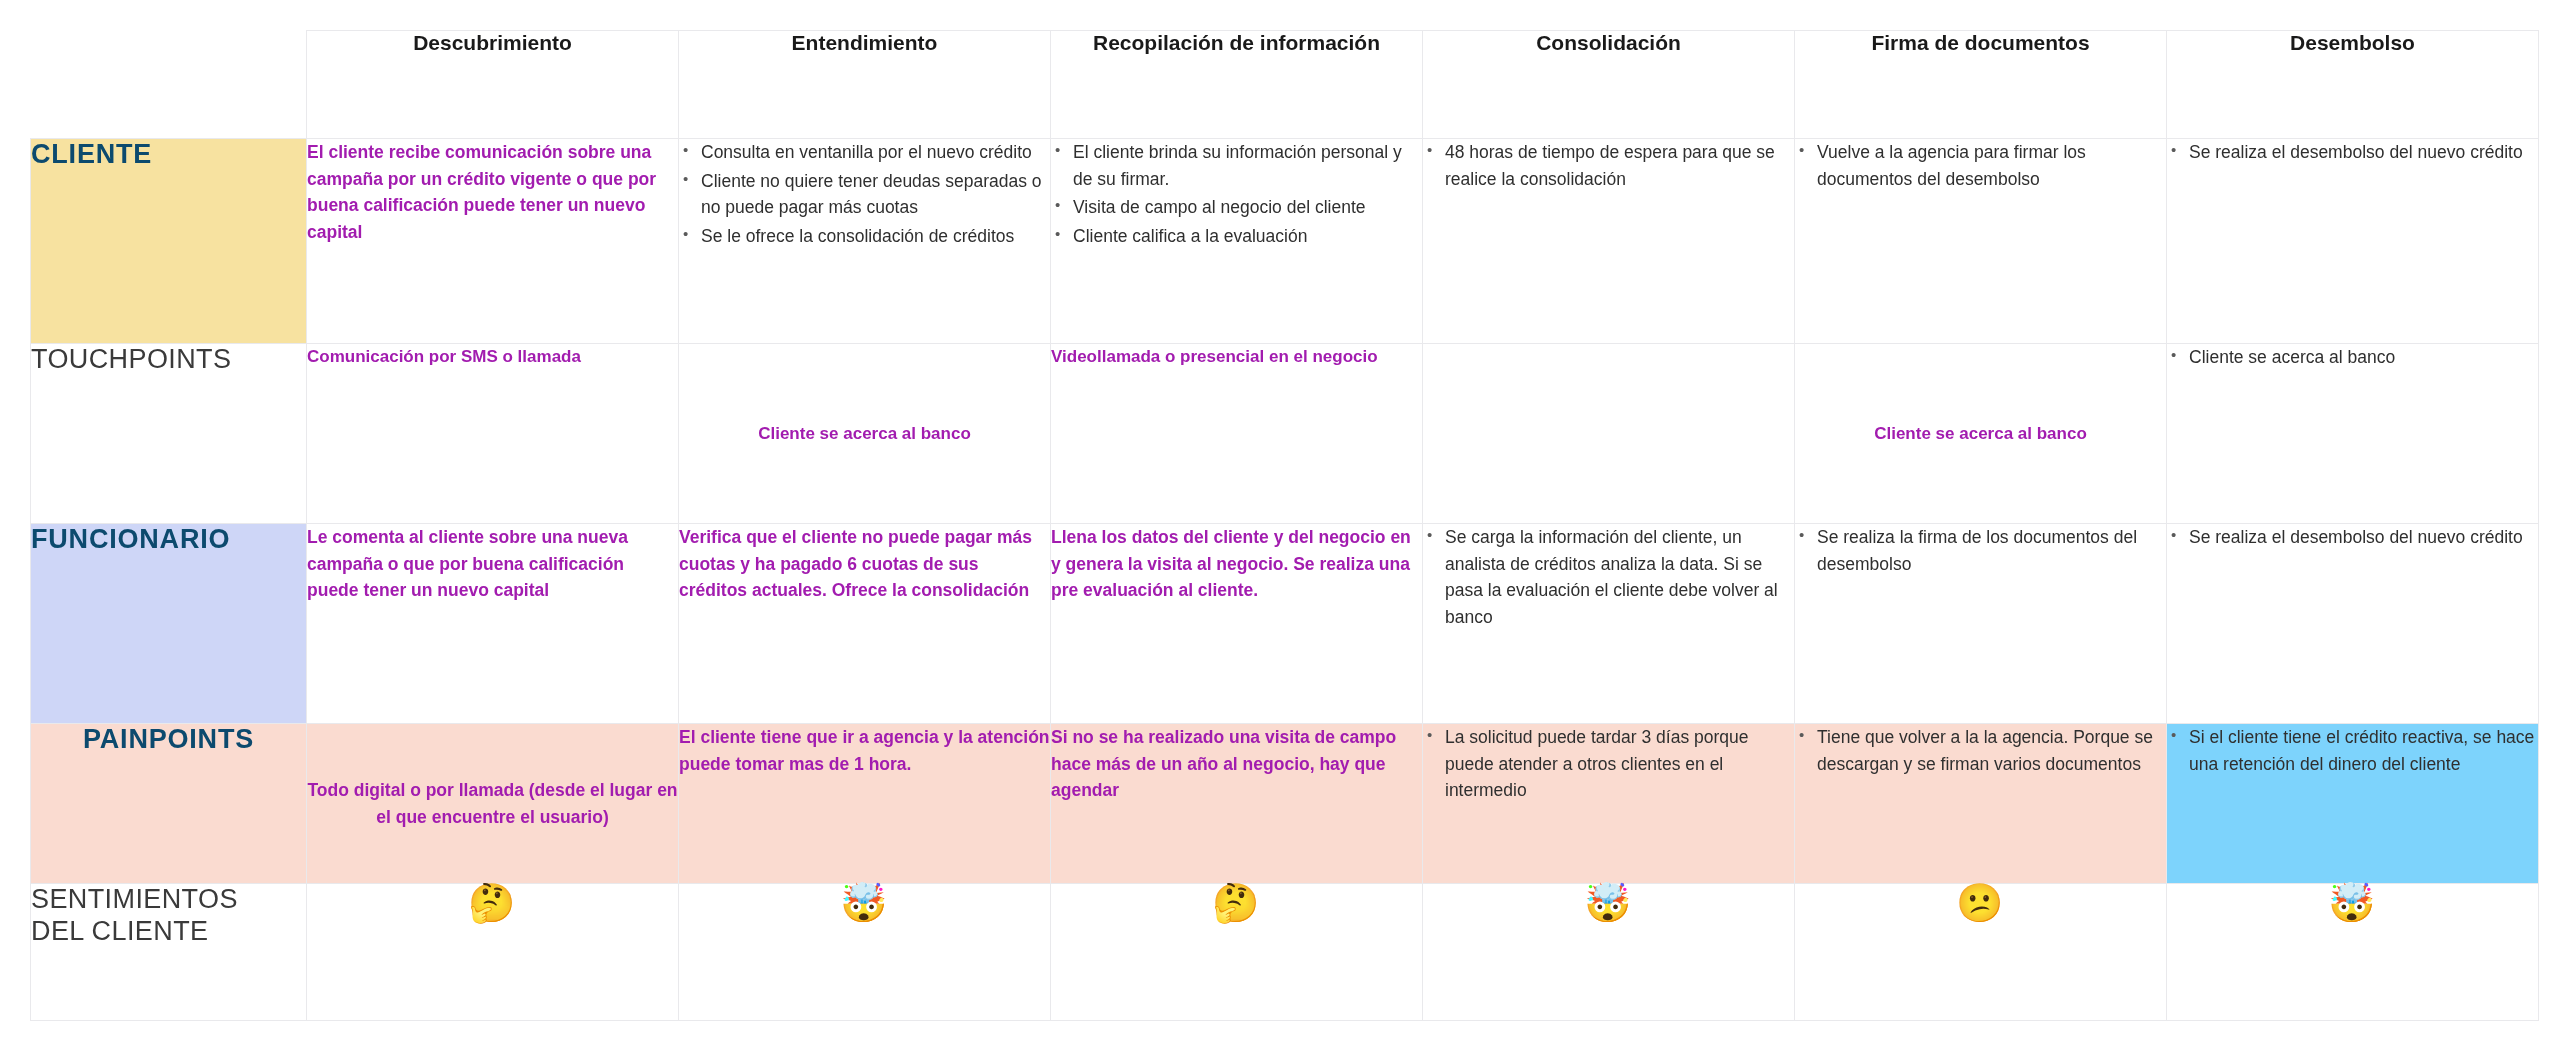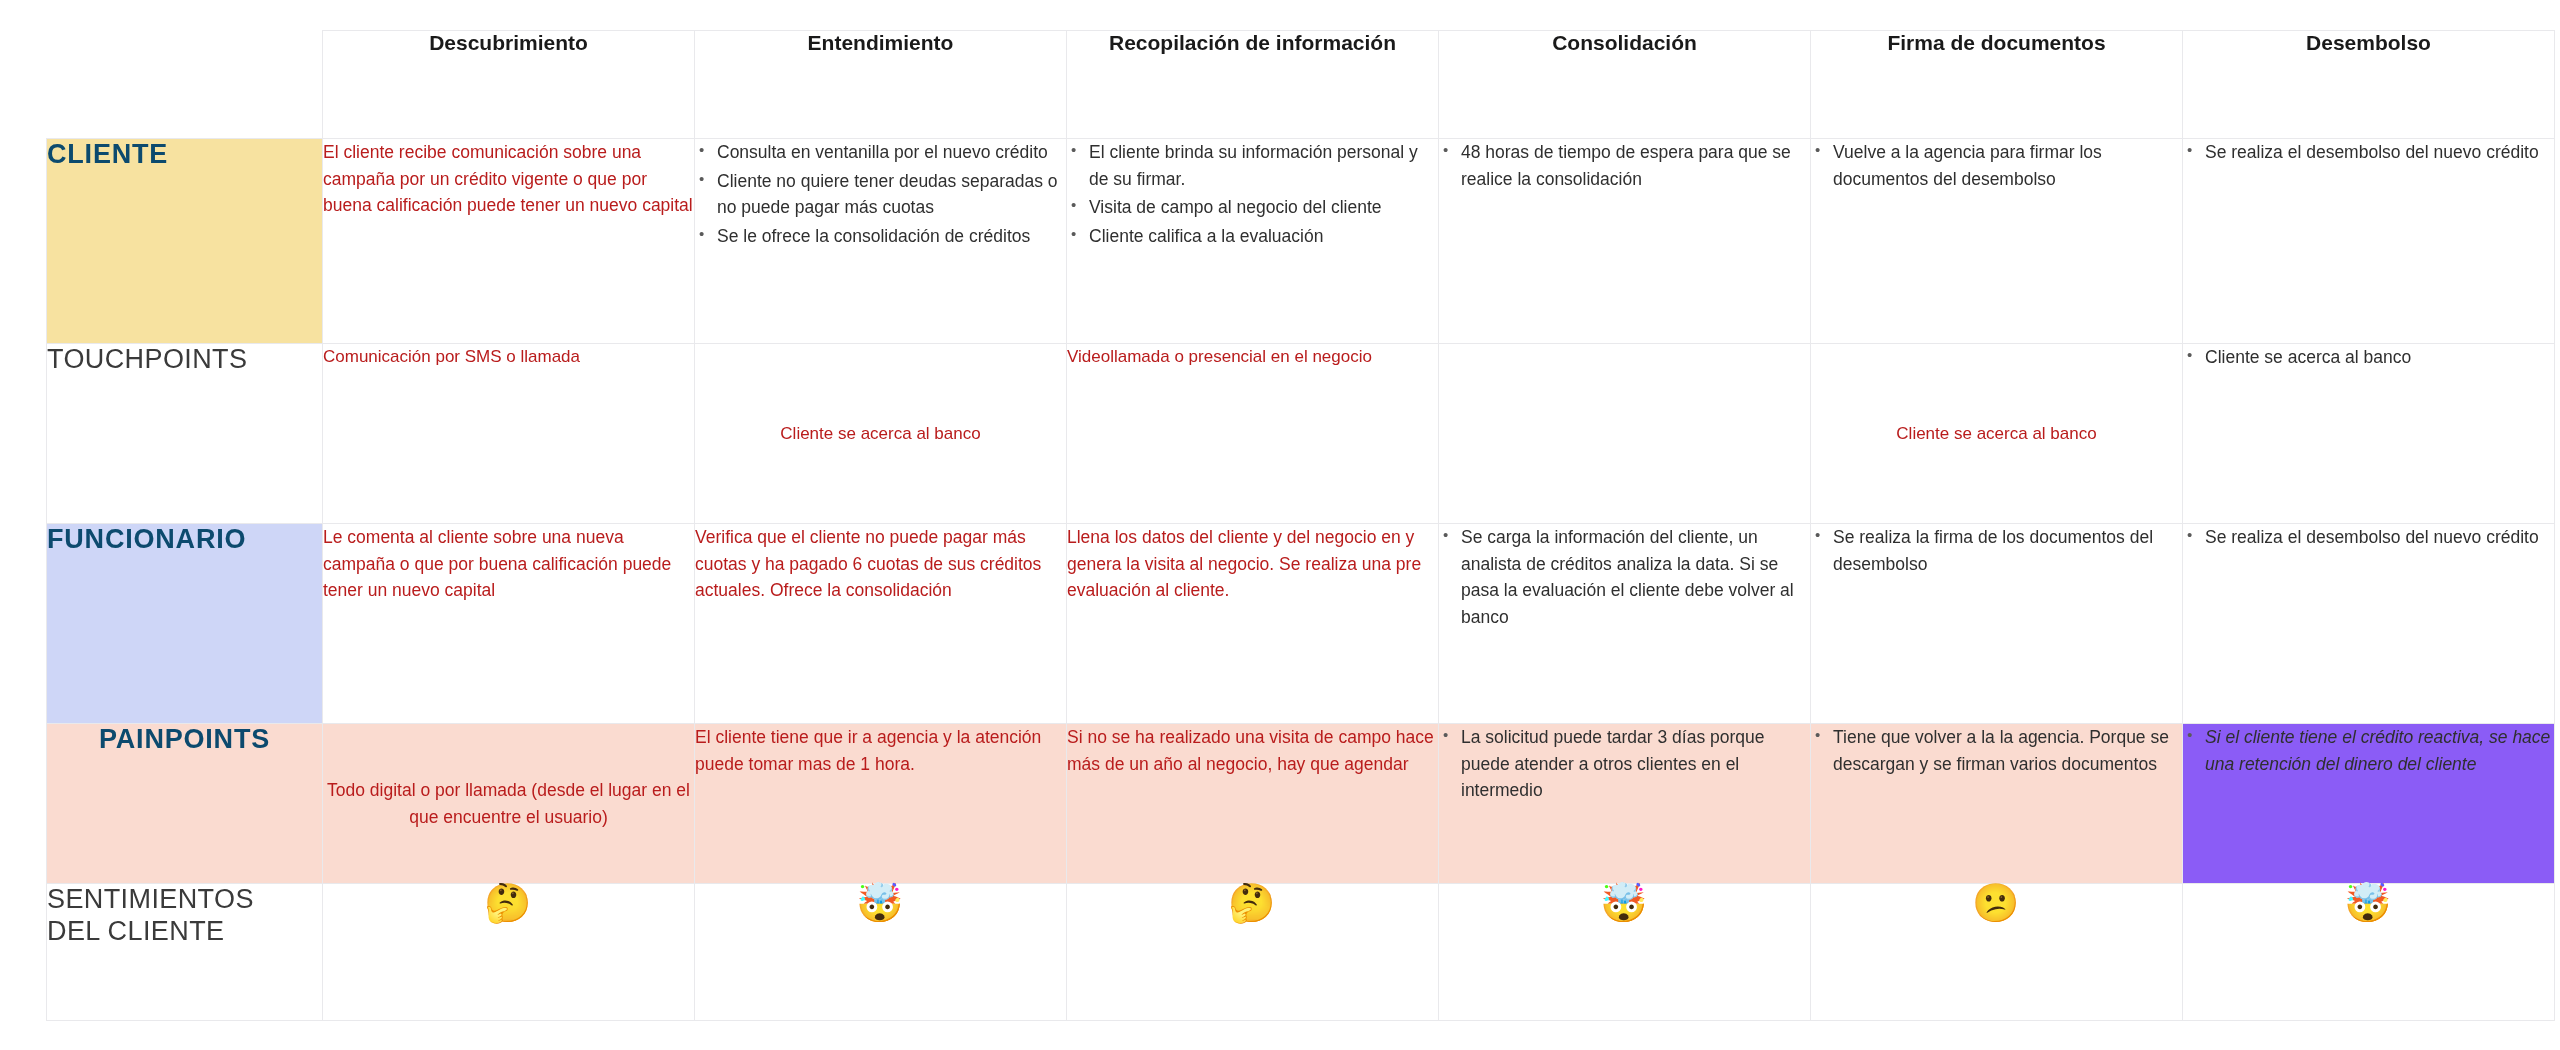--- a/index.html
+++ b/index.html
@@ -19,21 +19,20 @@
     height: 1050px;
     padding: 30px 22px 30px 30px;
     background: #ffffff;
   }
 
   table.journey {
     width: 2508px;
     height: 990px;
     border-collapse: collapse;
     table-layout: fixed;
-    margin-left: 16px;
   }
 
   table.journey td, table.journey th {
     border: 1px solid #e9e9ec;
     vertical-align: top;
     padding: 0;
     background: #ffffff;
   }
 
   
@@ -78,22 +77,23 @@
     vertical-align: top;
   }
   td.cell.center-text {
     vertical-align: middle;
     text-align: center;
   }
 
   .para {
     font-size: 17.5px;
     line-height: 1.52;
-    color: #b91c1c;
+    color: #a21caf;
     margin: 0;
+    font-weight: bold;
   }
   .para.tp { font-size: 17px; }
 
   ul.bullets {
     margin: 0;
     padding: 0 0 0 20px;
     list-style: none;
   }
   ul.bullets li {
     position: relative;
@@ -264,21 +264,21 @@
           <td class="cell" style="background: rgb(250, 219, 208);">
             <ul class="bullets">
               <li>La solicitud puede tardar 3 días porque puede atender a otros clientes en el intermedio</li>
             </ul>
           </td>
           <td class="cell" style="background: rgb(250, 219, 208);">
             <ul class="bullets">
               <li>Tiene que volver a la la agencia. Porque se descargan y se firman varios documentos</li>
             </ul>
           </td>
-          <td class="cell" style="background: #8b5cf6; font-style: italic;">
+          <td class="cell" style="background: #7dd3fc;">
             <ul class="bullets">
               <li>Si el cliente  tiene el crédito reactiva, se hace una retención del dinero del cliente</li>
             </ul>
           </td>
         </tr>
         <tr class="r-sent">
           <td class="row-label" style="background: rgb(255, 255, 255);">
             <div class="row-label-text light" style="white-space: normal; max-width: 200px;">SENTIMIENTOS DEL CLIENTE</div>
           </td>
           <td class="cell sentiment-cell"><span class="emoji">🤔</span></td>

